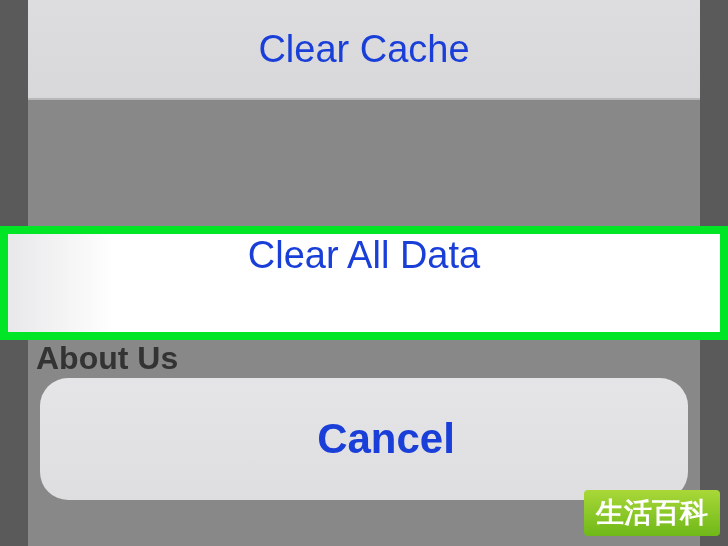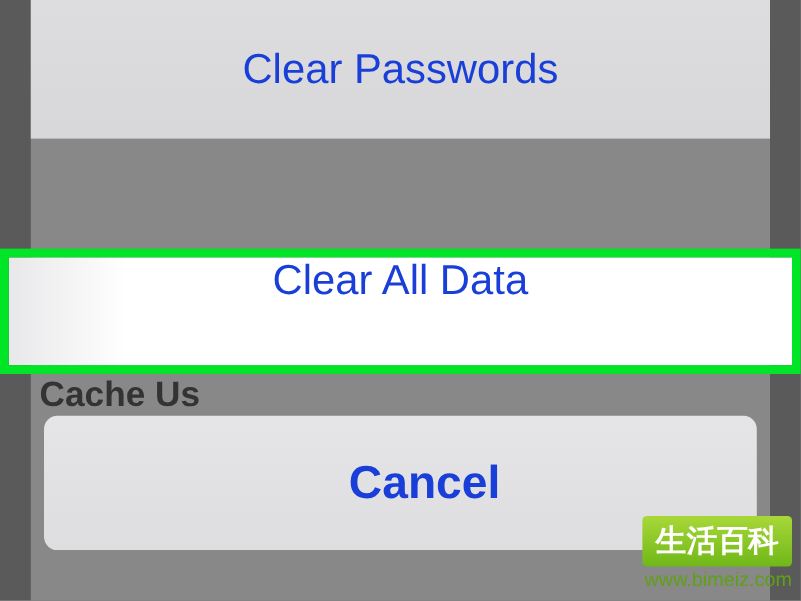--- a/index.html
+++ b/index.html
@@ -101,21 +101,21 @@
       z-index: 1;
     }
     
     .cancel-button {
       position: absolute;
       top: 378px;
       left: 40px;
       right: 40px;
       height: 122px;
       background: linear-gradient(to bottom, #e5e5e7, #dedee1);
-      border-radius: 12px;
+      border-radius: 28px;
       display: flex;
       align-items: center;
       justify-content: center;
       font-size: 42px;
       font-weight: 600;
       color: #1a3fd8;
       cursor: pointer;
       z-index: 3;
       padding-left: 44px;
     }
@@ -147,31 +147,30 @@
     }
   </style>
 </head>
 <body>
 
 <div class="backdrop"></div>
 <div class="darkened-strip-left"></div>
 <div class="darkened-strip-right"></div>
 
 <div class="action-sheet">
-  <div class="action-option option-2">
-    <span>Clear Passwords</span>
+  <div class="action-option option-1">
+    <span>Clear Cache</span>
   </div>
 </div>
 
-<div class="about-us-text">Cache Us</div>
+<div class="about-us-text">About Us</div>
 
 <div class="highlighted-option">
   <span>Clear All Data</span>
 </div>
 
 <div class="cancel-button">
   <span>Cancel</span>
 </div>
 
 <div class="watermark">
   <div class="watermark-title">生活百科</div>
-  <div class="watermark-url">www.bimeiz.com</div>
 </div>
 
 </body></html>

